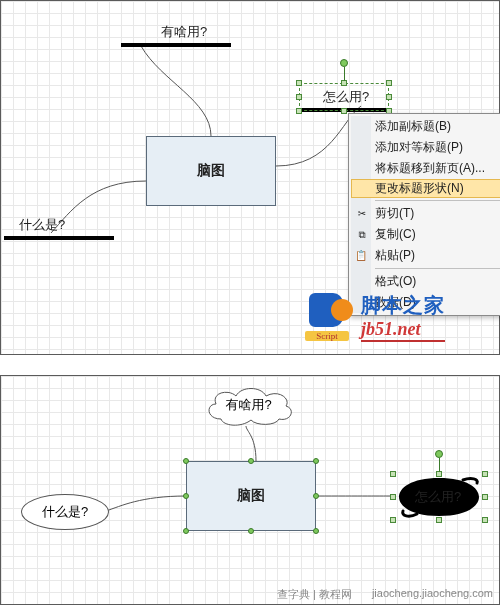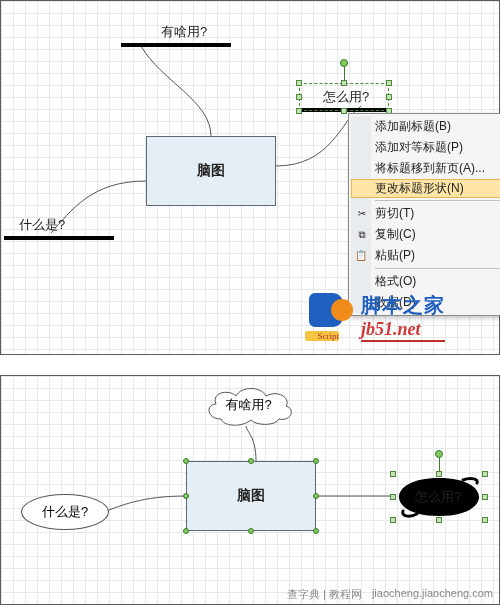--- a/index.html
+++ b/index.html
@@ -152,25 +152,25 @@
   .wm-logo .orange {
     position: absolute;
     right: 0; top: 6px;
     width: 22px; height: 22px;
     background: #f08c1a;
     border-radius: 50%;
   }
   .wm-logo .script {
     position: absolute;
     bottom: 0; left: 0;
-    width: 34px;
+    width: 44px;
     background: #f5c542;
     color: #b03030;
     font-size: 9px;
-    text-align: right;
+    text-align: center;
     font-family: serif;
     border-radius: 2px;
   }
   .wm-text .cn {
     color: #1f5fbf;
     font-size: 20px;
     font-weight: bold;
     letter-spacing: 1px;
   }
   .wm-text .en {
@@ -182,21 +182,21 @@
     border-bottom: 2px solid #c03030;
   }
 
   .bottom-wm {
     position: absolute;
     right: 6px;
     bottom: 2px;
     font-size: 11px;
     color: #888;
     display: flex;
-    gap: 10px;
+    gap: 20px;
   }
 
   
   .cloud {
     position: absolute;
     display: flex;
     align-items: center;
     justify-content: center;
     font-size: 13px;
   }

